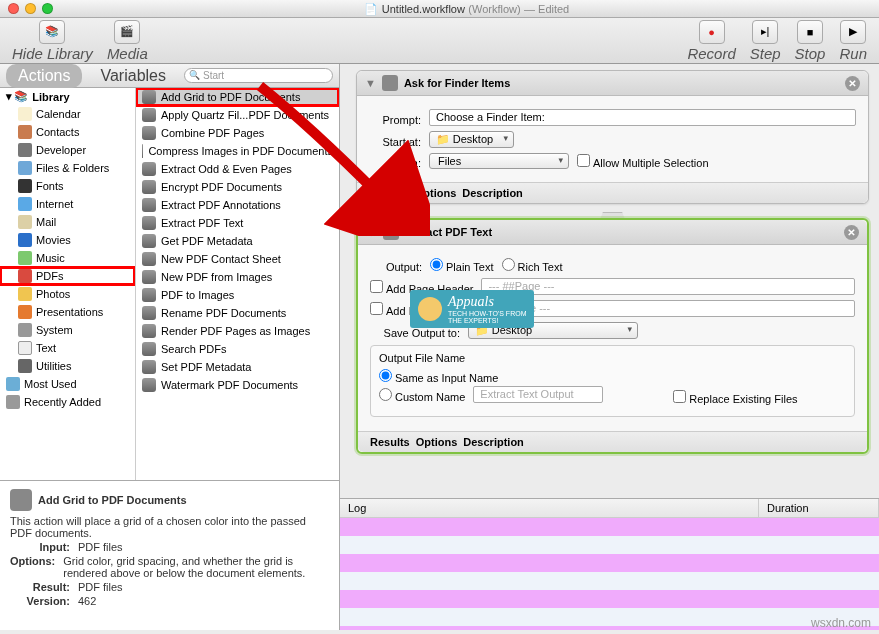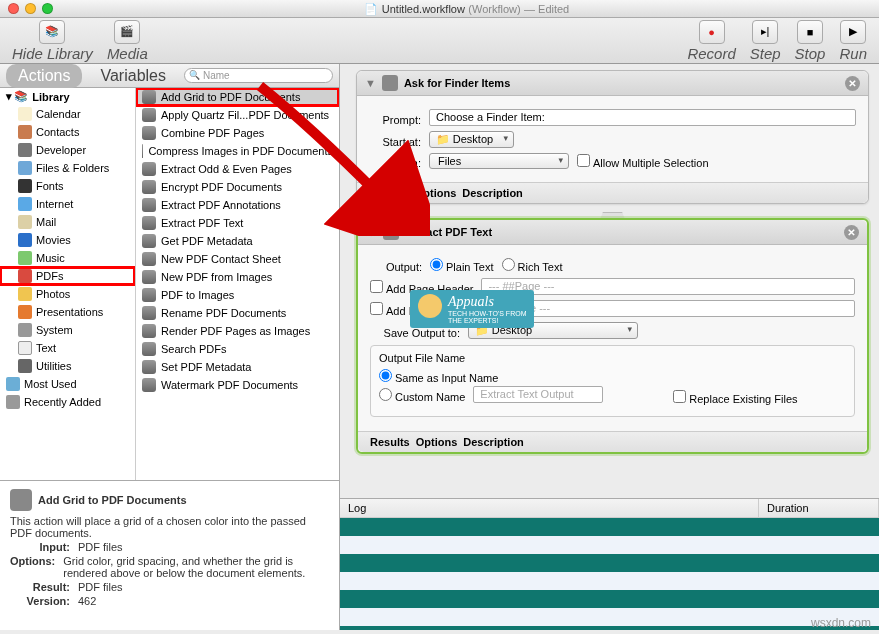--- a/index.html
+++ b/index.html
@@ -59,31 +59,31 @@
 .ab-body .fld { background:white; border:1px solid #aaa; padding:1px 6px; border-radius:2px; flex:1; min-height:17px; font-size:11px;}
 .ab-body .sel { background:linear-gradient(#fdfdfd,#e8e8e8); border:1px solid #999; border-radius:3px; padding:1px 20px 1px 6px; position:relative; box-shadow:0 1px 0 rgba(255,255,255,.6) inset; }
 .ab-body .sel::after { content:"▾"; position:absolute; right:5px; top:1px; color:#555; font-size:9px; }
 .ab-body input[type=radio],.ab-body input[type=checkbox]{margin-right:3px;}
 .ab-foot { background:linear-gradient(#eee,#e0e0e0); border-top:1px solid #ccc; padding:4px 12px; border-radius:0 0 6px 6px; display:flex; gap:6px; font-size:11px; font-weight:bold;align-items:flex-end; }
 .sub-box { background:rgba(255,255,255,.4); border:1px solid #ccc; border-radius:4px; padding:6px 8px; margin:6px 0; }
 
 .connector { height:14px; position:relative; margin:-8px 0; }
 .connector::before { content:""; position:absolute; left:50%; top:0; width:30px; height:14px; background:#e0e0e0; border:1px solid #bbb; transform:translateX(-50%); clip-path:polygon(20% 0,80% 0,100% 100%,0 100%); }
 
-.log-pane { height:132px; border-top:1px solid #aaa; background:#0f766e; }
+.log-pane { height:132px; border-top:1px solid #aaa; background:#f0abfc; }
 .log-head { display:flex; background:linear-gradient(#f4f4f4,#e6e6e6); border-bottom:1px solid #ccc; font-size:10px; }
 .log-head div { padding:3px 8px; border-right:1px solid #ccc; }
 .lh1 { flex:1; } .lh2 { width:120px; }
 .log-body { height:calc(100% - 20px); overflow:auto; }
 .log-body .r { height:18px; } .log-body .r:nth-child(even){background:#eef3fa;}
 
 .arrow-overlay { position:absolute; left:230px; top:76px; width:200px; height:160px; pointer-events:none; z-index:50; }
 
 .water { position:absolute; left:410px; top:290px; z-index:30; pointer-events:none; }
-.water-box { padding:4px 8px; background:#41a5ba; color:white; font-size:9px; border-radius:3px; display:flex;gap:6px;}
+.water-box { padding:4px 8px; background:#41a5ba; color:white; font-size:9px; border-radius:3px; display:flex;align-items:center;gap:6px;}
 .water-box .sub{font-size:7px;line-height:1;}
 
 .watermark-text { position:absolute; right:8px; bottom:4px; font-size:12px; color:#999; }
 </style>
 </head>
 <body>
 
 <div class="title-bar">
   <div class="traffic">
     <div class="dot r"></div>
@@ -124,21 +124,21 @@
       <div class="tb-icon">▶</div>
       <span>Run</span>
     </div>
 </div>
 
 <div class="main">
   <div class="left">
     <div class="tabs">
       <div class="tab">Actions</div>
       <div class="tab inactive">Variables</div>
-      <div class="search">Name</div>
+      <div class="search">Start</div>
     </div>
     <div class="lib-row">
       <div class="tree">
         <div class="tree-item head">▾ 📚 <span>Library</span></div>
         <div class="tree-item">
             <span class="ico cal"></span>
             <span>Calendar</span>
           </div>
         <div class="tree-item">
             <span class="ico con"></span>

